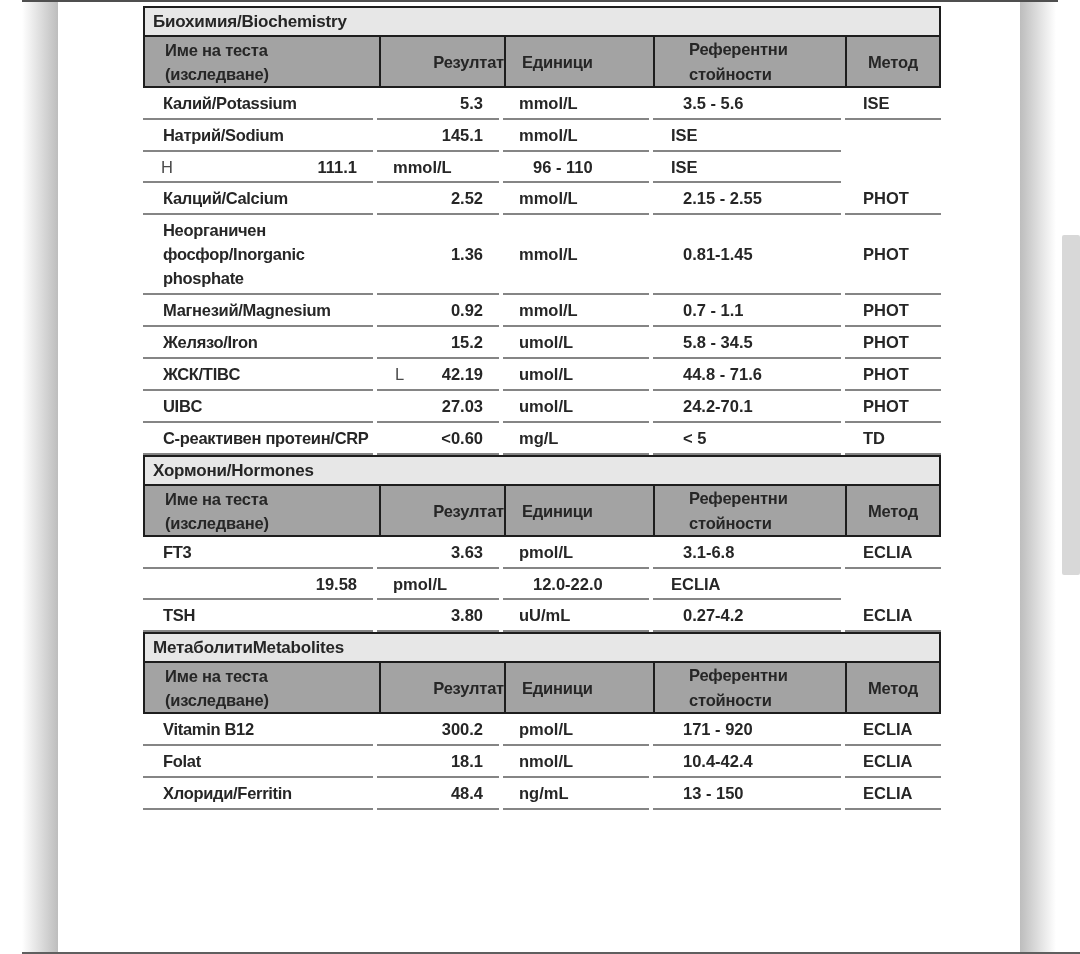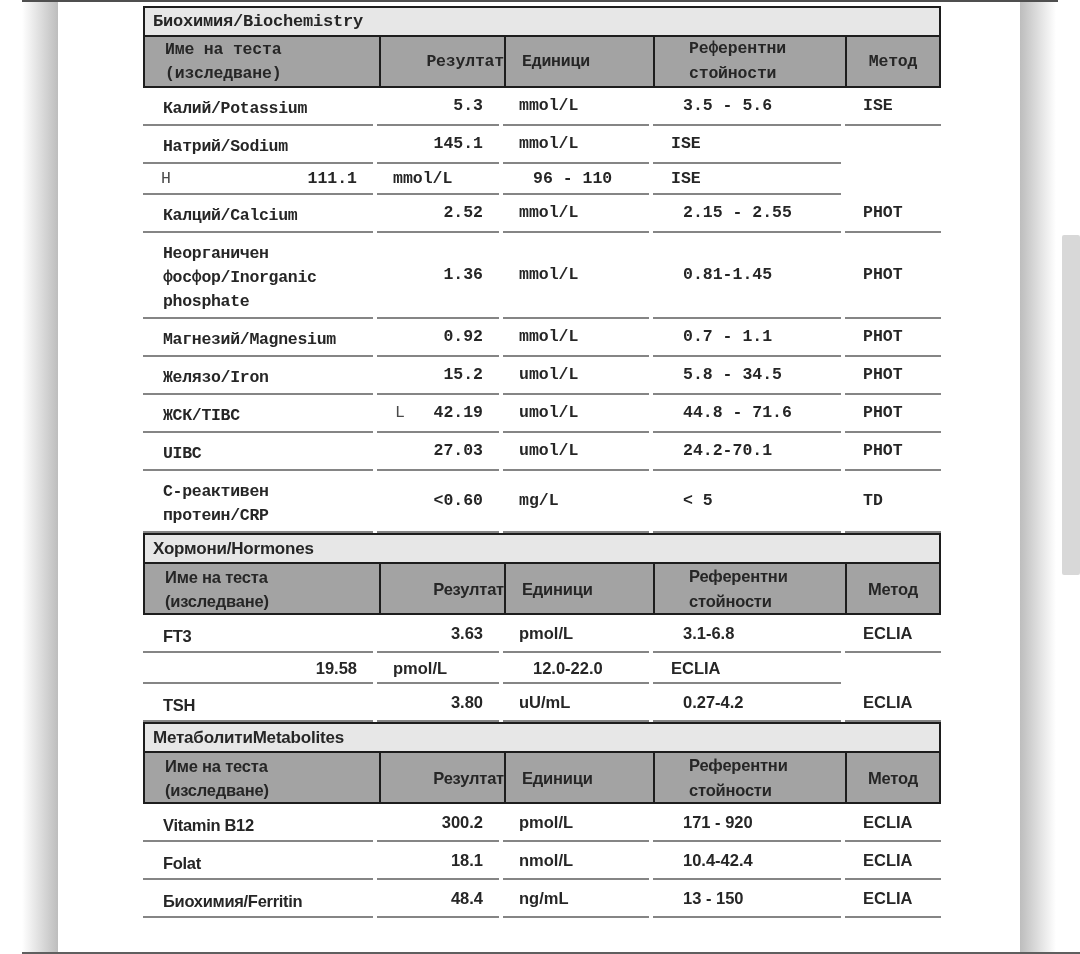--- a/index.html
+++ b/index.html
@@ -13,21 +13,21 @@
     background:linear-gradient(to right,#ffffff,#bdbdbd);}
   .shadow-right{position:absolute;left:1020px;top:0;width:36px;height:954px;
     background:linear-gradient(to right,#bdbdbd,#ffffff);}
   .page{position:absolute;left:58px;top:0;width:962px;height:954px;background:#ffffff;}
   .top-edge{position:absolute;left:22px;top:0;width:1036px;height:2px;background:#4f4f4f;}
   .bottom-edge{position:absolute;left:22px;bottom:0;width:1058px;height:2px;background:#5f5f5f;}
   .scroll-thumb{position:absolute;left:1062px;top:235px;width:18px;height:340px;
     background:#d8d8d8;border-radius:2px;}
 
   .section{margin-left:85px;width:798px;}
-  .section.first{margin-top:6px;font-family:Liberation Mono, monospace;}
+  .section.first{margin-top:6px;}
 
   .section-title{
     box-sizing:border-box;width:798px;height:31px;
     border:2px solid #1d1d1d;background:#e7e7e7;
     font-size:17px;font-weight:700;color:#262626;
     line-height:27px;padding-left:8px;letter-spacing:-0.2px;
   }
   .header-row{
     box-sizing:border-box;width:798px;margin-top:-2px;
     border:2px solid #1d1d1d;background:#a3a3a3;
@@ -48,21 +48,21 @@
 
   .drow{
     display:grid;grid-template-columns:230px 122px 146px 188px 96px;
     column-gap:4px;width:798px;
   }
   .dcell{
     box-sizing:border-box;min-height:31px;display:flex;align-items:center;
     border-bottom:2px solid #858585;
     font-size:16.5px;font-weight:700;color:#262626;line-height:24px;
   }
-  .dcell.name{padding:9px 4px 3px 20px;letter-spacing:-0.3px;}
+  .dcell.name{padding:3px 4px 3px 20px;letter-spacing:-0.3px;}
   .dcell.result{padding:0;}
   .dcell.result .flag{margin-left:18px;font-weight:400;color:#4a4a4a;}
   .dcell.result .val{margin-left:auto;padding-right:16px;}
   .dcell.units{padding-left:16px;}
   .dcell.reference{padding-left:30px;}
   .dcell.method{padding-left:18px;}
 </style>
 </head>
 <body>
 
@@ -277,21 +277,21 @@
             <div class="dcell name">Folat</div>
             <div class="dcell result">
               <div class="flag"></div>
               <div class="val">18.1</div>
             </div>
             <div class="dcell units">nmol/L</div>
             <div class="dcell reference">10.4-42.4</div>
             <div class="dcell method">ECLIA</div>
           </div>
           <div class="drow">
-            <div class="dcell name">Биохимия/Ferritin</div>
+            <div class="dcell name">Хлориди/Ferritin</div>
             <div class="dcell result">
               <div class="flag"></div>
               <div class="val">48.4</div>
             </div>
             <div class="dcell units">ng/mL</div>
             <div class="dcell reference">13 - 150</div>
             <div class="dcell method">ECLIA</div>
           </div>
         </div>
       </div>

